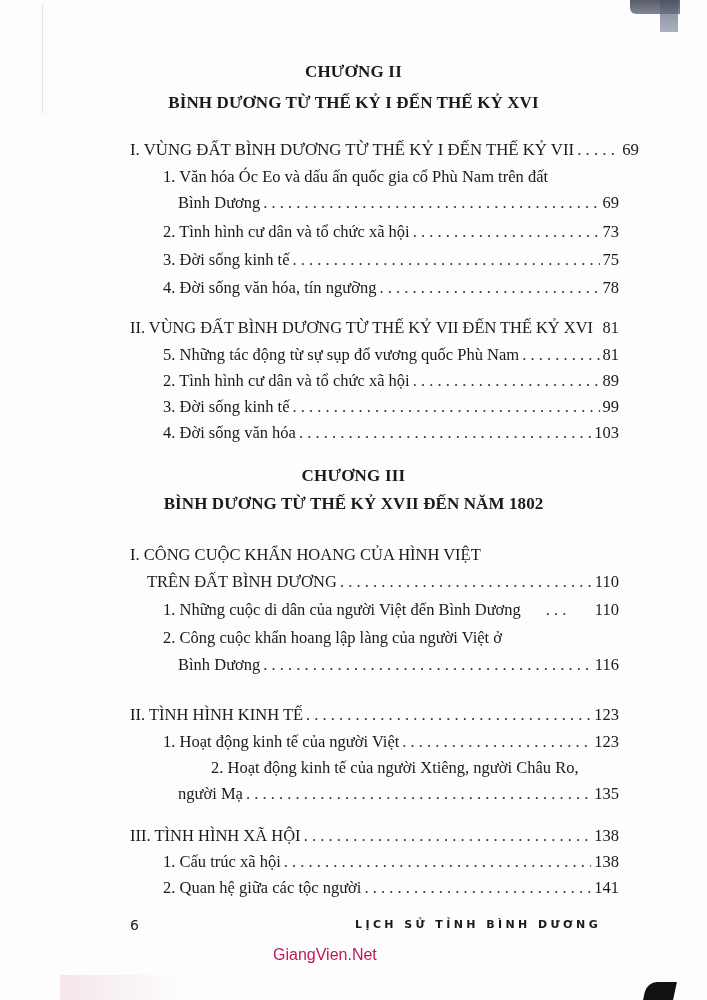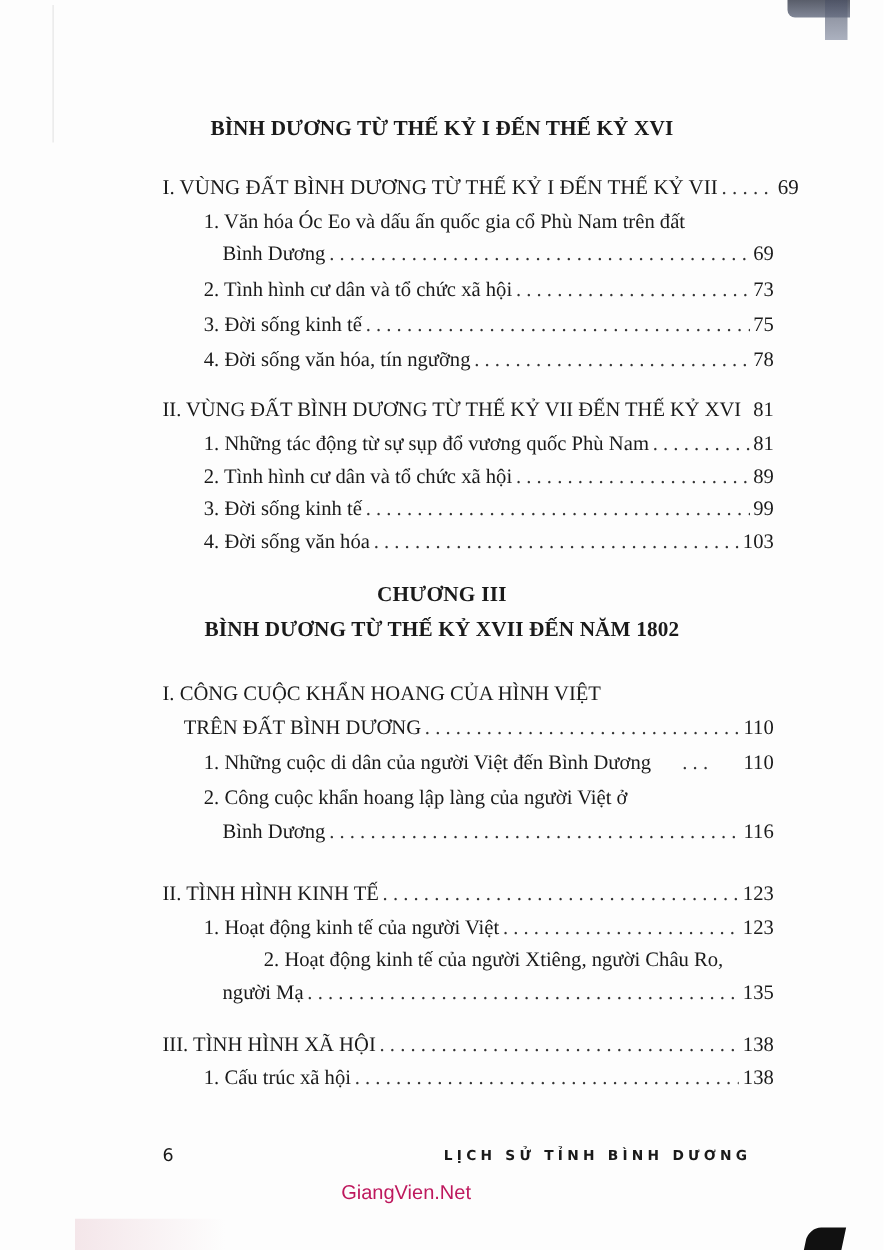--- a/index.html
+++ b/index.html
@@ -131,20 +131,21 @@
 </head>
 <body>
 
 <div class="page">
   <div class="spine-line"></div>
   <div class="top-shadow"></div>
   <div class="top-shadow2"></div>
   <div class="bottom-pink"></div>
   <div class="bottom-corner"></div>
 
+  <div class="chapter-title" style="top:62px;">CHƯƠNG II</div>
   <div class="chapter-subtitle" style="top:93px;">BÌNH DƯƠNG TỪ THẾ KỶ I ĐẾN THẾ KỶ XVI</div>
 
   <div class="toc-row section" style="top:140px; font-size:16.8px;">
     <span class="label">I. VÙNG ĐẤT BÌNH DƯƠNG TỪ THẾ KỶ I ĐẾN THẾ KỶ VII</span>
     <span class="leader" style="flex:0 0 42px;"></span>
     <span class="page-num">69</span>
   </div>
 
   <div class="toc-line item" style="top:167px;">1. Văn hóa Óc Eo và dấu ấn quốc gia cổ Phù Nam trên đất</div>
   <div class="toc-row item-cont" style="top:193px;">
@@ -171,21 +172,21 @@
     <span class="page-num">78</span>
   </div>
 
   <div class="toc-row section" style="top:318px; font-size:16.4px;">
     <span class="label">II. VÙNG ĐẤT BÌNH DƯƠNG TỪ THẾ KỶ VII ĐẾN THẾ KỶ XVI</span>
     <span class="spacer" style="flex:1 1 auto;"></span>
     <span class="page-num">81</span>
   </div>
 
   <div class="toc-row item" style="top:345px;">
-    <span class="label">1. Những tác động từ sự sụp đổ vương quốc Phù Nam</span>
+    <span class="label">5. Những tác động từ sự sụp đổ vương quốc Phù Nam</span>
     <span class="leader"></span>
     <span class="page-num">81</span>
   </div>
 
   <div class="toc-row item" style="top:371px;">
     <span class="label">2. Tình hình cư dân và tổ chức xã hội</span>
     <span class="leader"></span>
     <span class="page-num">89</span>
   </div>
 
@@ -248,17 +249,22 @@
     <span class="leader"></span>
     <span class="page-num">138</span>
   </div>
 
   <div class="toc-row item" style="top:852px;">
     <span class="label">1. Cấu trúc xã hội</span>
     <span class="leader"></span>
     <span class="page-num">138</span>
   </div>
 
+  <div class="toc-row item" style="top:878px;">
+    <span class="label">2. Quan hệ giữa các tộc người</span>
+    <span class="leader"></span>
+    <span class="page-num">141</span>
+  </div>
 
   <div class="footer-page">6</div>
   <div class="footer-title">LỊCH SỬ TỈNH BÌNH DƯƠNG</div>
   <div class="watermark">GiangVien.Net</div>
 </div>
 
 </body></html>

